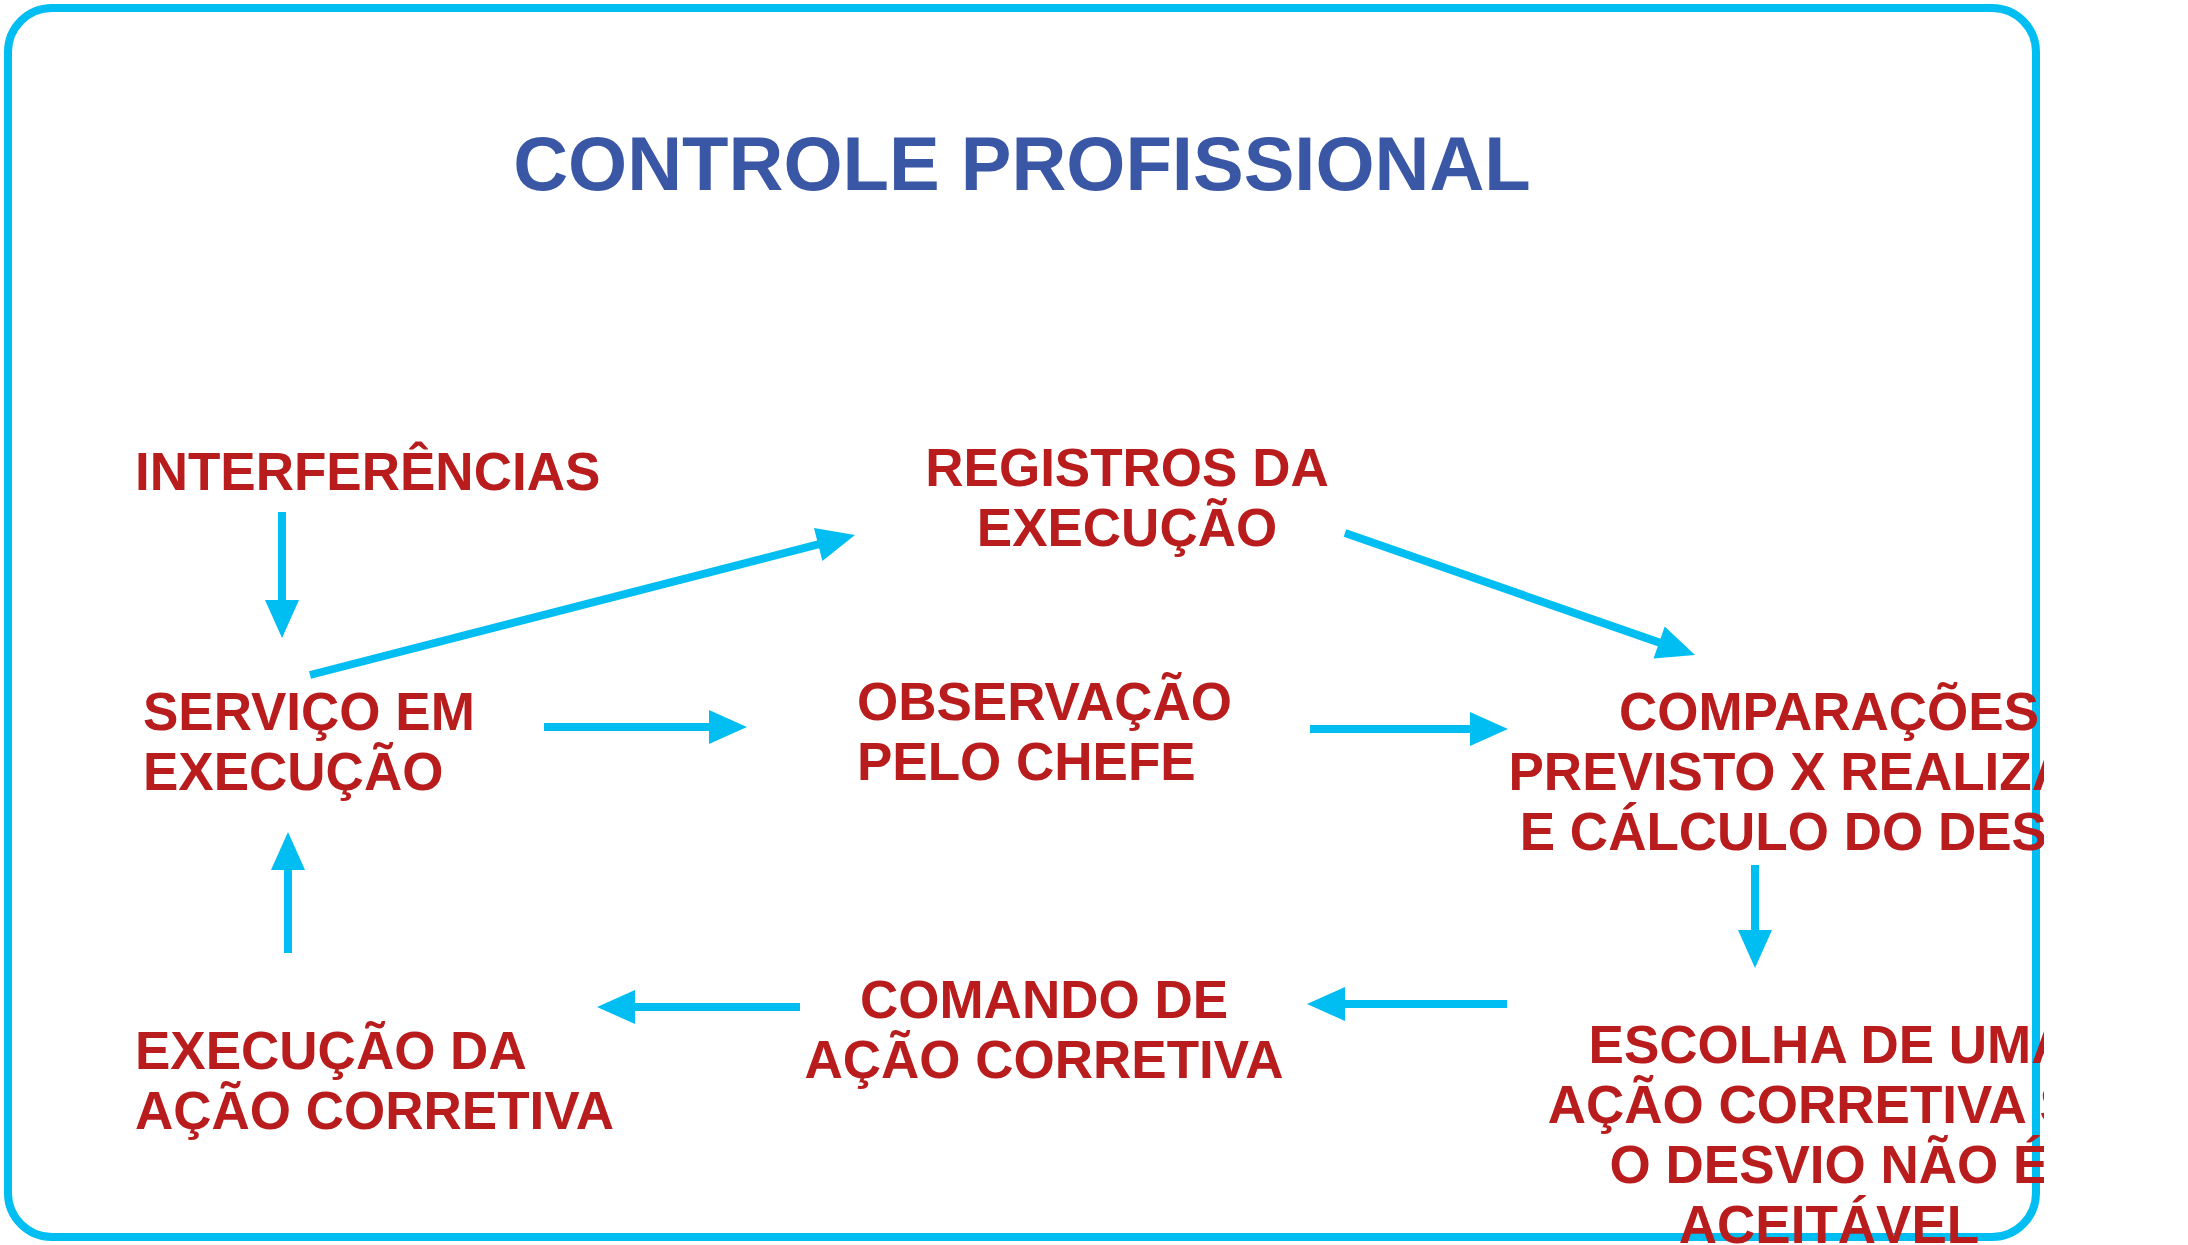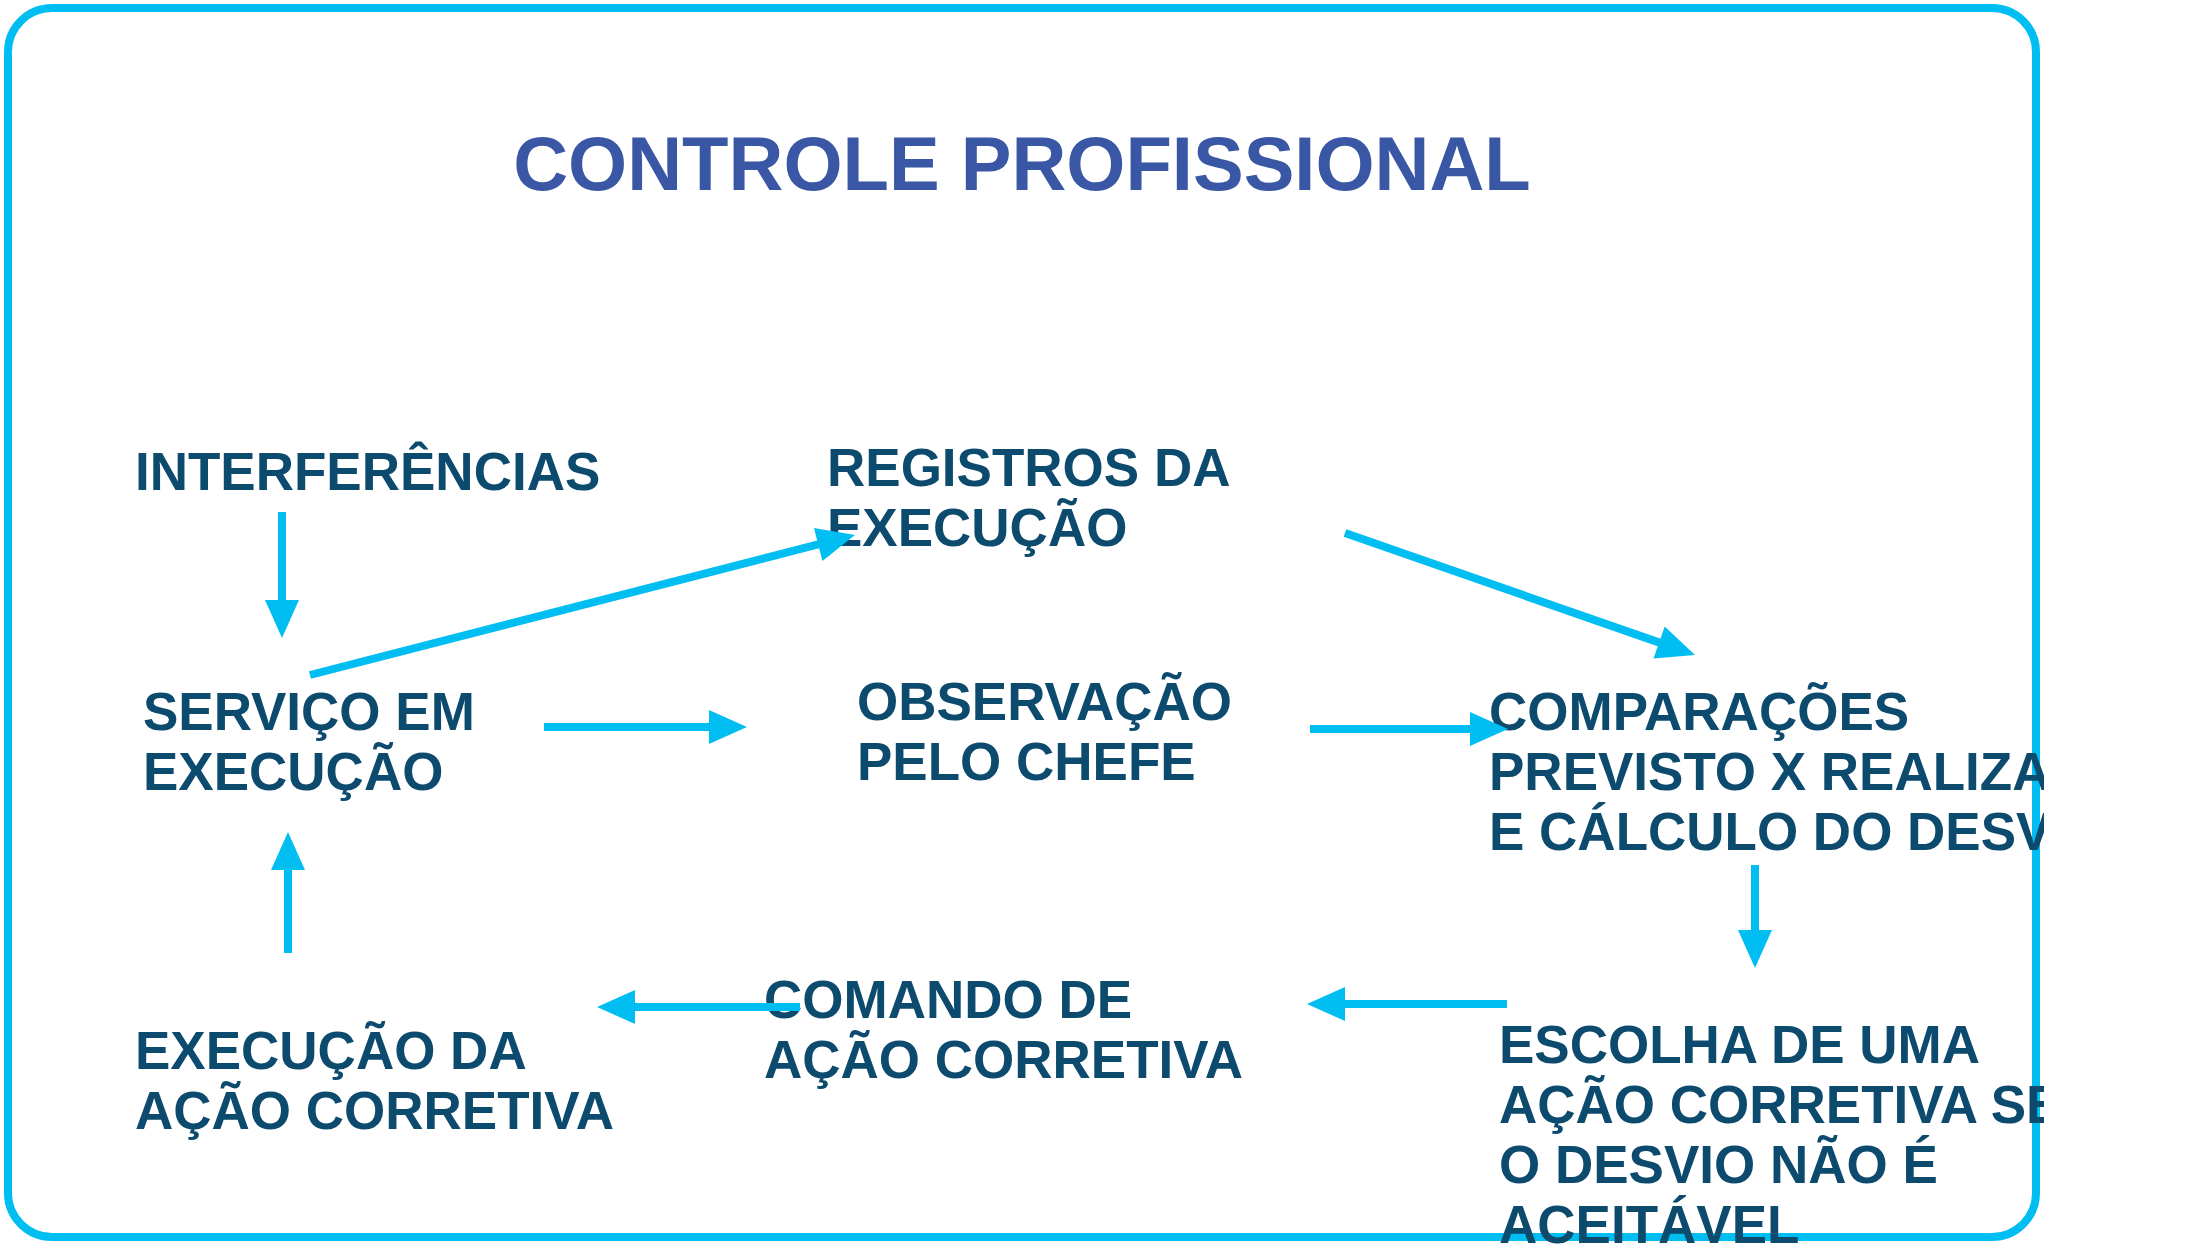--- a/index.html
+++ b/index.html
@@ -27,24 +27,24 @@
     font-size: 76px;
     line-height: 80px;
     color: #3A57A5;
     letter-spacing: 0px;
   }
   .node {
     position: absolute;
     font-weight: 700;
     font-size: 53px;
     line-height: 60px;
-    color: #0c4a6e;
+    color: #b91c1c;
     white-space: pre-line;
   }
-  .node.center { }
+  .node.center { text-align: center; }
   .node.left { text-align: left; }
   #arrows { position: absolute; left: 0; top: 0; }
 </style>
 </head>
 <body>
 
 <div id="canvas">
 
   <div id="frame"></div>
 

